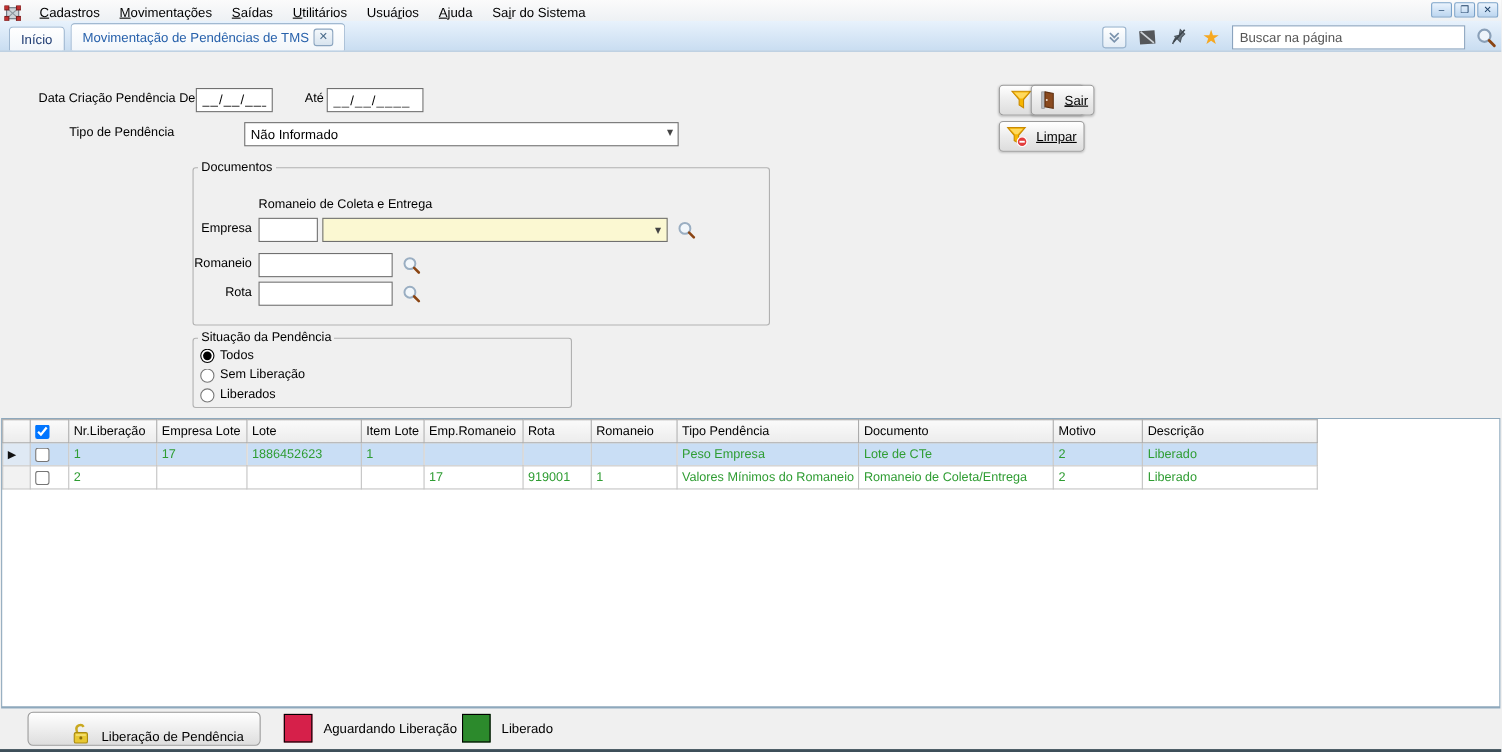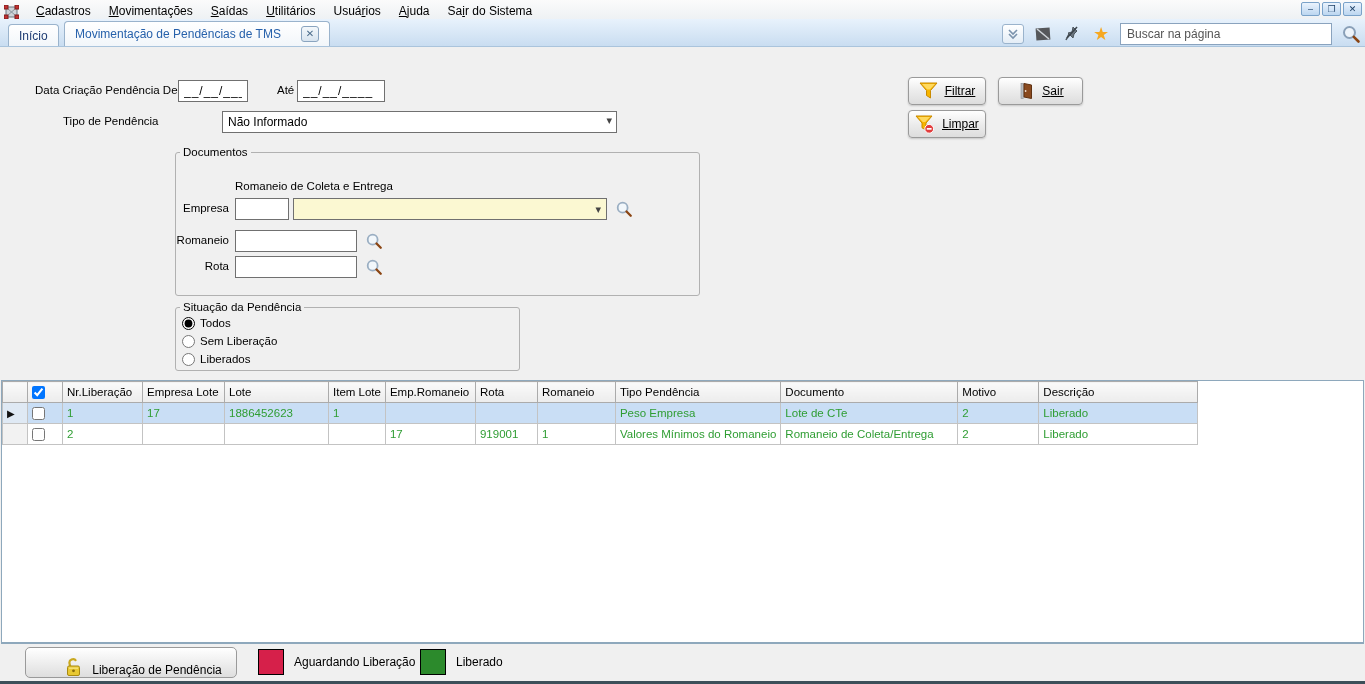--- a/index.html
+++ b/index.html
@@ -17,21 +17,21 @@
     color:#1c3f66; background:linear-gradient(#eaf3fd,#bcd6f0); border:1px solid #7aa2c9;
     border-radius:2px; }
 
   
   .tabbar { position:absolute; left:0; top:19px; width:1365px; height:28px;
     background:linear-gradient(#e8f2fc,#c9ddf1); border-bottom:1px solid #aac4dc; }
   .tab { position:absolute; bottom:0; background:linear-gradient(#ffffff,#f2f6fa);
     border:1px solid #9ab3cc; border-bottom:none; border-radius:4px 4px 0 0;
     display:flex; align-items:center; padding:0 10px; }
   .tab-inicio { left:8px; height:22px; color:#1f3c73; }
-  .tab-active { left:64px; height:25px; color:#2761ab; gap:20px; }
+  .tab-active { left:64px; height:25px; color:#2761ab; gap:4px; }
   .tab-close { width:18px; height:16px; background:linear-gradient(#f4f8fb,#d8e4ef);
     border:1px solid #8aa4bf; border-radius:3px; color:#4a6b8a; font-size:10px;
     line-height:14px; text-align:center; }
   .tabbar-tools { position:absolute; right:4px; top:3px; height:24px; display:flex; align-items:center; gap:9px; }
   .drop-btn { width:22px; height:20px; background:linear-gradient(#ffffff,#e4edf6);
     border:1px solid #9ab3cc; border-radius:3px; display:flex; align-items:center; justify-content:center; }
   .tool-ico { width:20px; height:20px; display:flex; align-items:center; justify-content:center; }
   .star { color:#f6a821; font-size:18px; line-height:18px; }
   .search-box { width:212px; height:22px; border:1px solid #8aa3be; background:#fff;
     font-family:"Liberation Sans",sans-serif; font-size:12px; padding:0 6px; color:#333; }
@@ -53,21 +53,21 @@
   .select-wrap select { width:100%; height:100%; border:1px solid #707070; background:#fff;
     font-family:"Liberation Sans",sans-serif; font-size:12px; padding:0 18px 0 5px;
     appearance:none; -webkit-appearance:none; border-radius:0; }
   .select-arrow { position:absolute; right:5px; top:3px; color:#444; font-size:11px; pointer-events:none; }
 
   .btn { display:flex; align-items:center; justify-content:center; gap:7px;
     background:linear-gradient(#ffffff,#ececec 50%,#dddddd); border:1px solid #9a9a9a;
     border-radius:4px; box-shadow:0 1px 2px rgba(0,0,0,.18); font-size:12px; color:#000;text-decoration:underline; }
   .btn u { text-decoration:underline; }
   .btn-filtrar { position:absolute; left:908px; top:77px; width:78px; height:28px; }
-  .btn-sair   { position:absolute; left:998px; top:77px; width:85px; height:28px; }
+  .btn-sair   { position:absolute; left:937px; top:77px; width:58px; height:28px; }
   .btn-limpar { position:absolute; left:908px; top:110px; width:78px; height:28px; }
 
   
   fieldset { position:absolute; border:1px solid #b1b1b1; border-radius:3px; background:transparent; }
   legend { font-size:11.5px; padding:0 3px; margin-left:4px; color:#000; }
   .fs-documentos { left:175px; top:146px; width:525px; height:150px; }
   .fs-situacao   { left:175px; top:301px; width:345px; height:70px; }
 
   .doc-subtitle { position:absolute; left:59px; top:22px; font-size:11.5px; }
   .doc-row { position:absolute; height:22px; }

